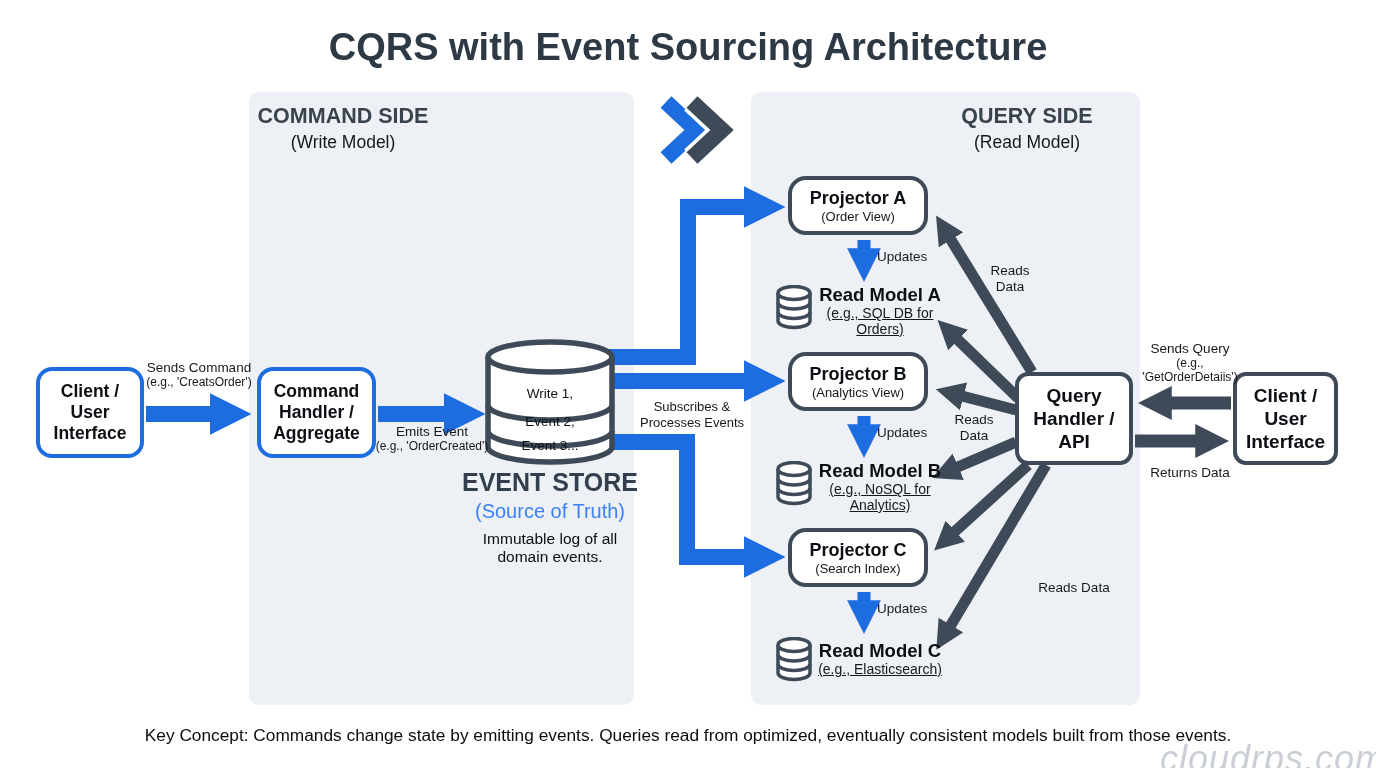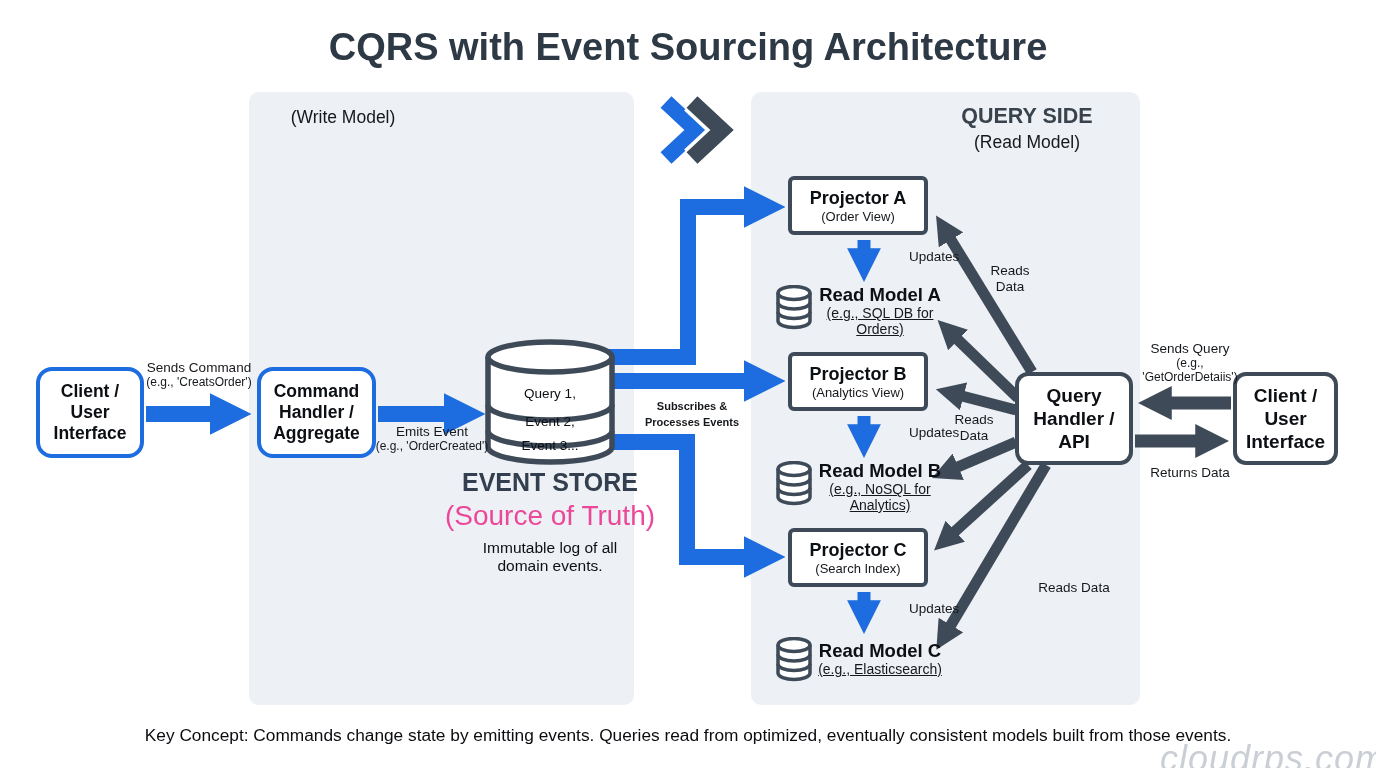--- a/index.html
+++ b/index.html
@@ -17,42 +17,42 @@
   #qry-head{left:935px;top:104px;width:184px;}
   svg.layer{position:absolute;left:0;top:0;width:1376px;height:768px;pointer-events:none;}
   .node{position:absolute;background:#fff;display:flex;flex-direction:column;align-items:center;
         justify-content:center;text-align:center;}
   .blue-node{border:4px solid #1d6ce0;border-radius:16px;font-weight:bold;font-size:17.5px;line-height:21px;color:#0c0f13;}
   .dark-node{border:4px solid #3e4a57;border-radius:13px;}
   #box-client-left{left:36px;top:367px;width:100px;height:83px;}
   #box-cmd-handler{left:257px;top:367px;width:111px;height:83px;}
   #box-query-handler{left:1015px;top:372px;width:110px;height:85px;font-weight:bold;font-size:19px;line-height:23px;color:#0c0f13;}
   #box-client-right{left:1233px;top:372px;width:97px;height:85px;font-weight:bold;font-size:19px;line-height:23px;color:#0c0f13;}
-  .projector{left:788px;width:132px;height:51px;border:4px solid #3e4a57;border-radius:6px;}
+  .projector{left:788px;width:132px;height:51px;border:4px solid #3e4a57;border-radius:18px;}
   .projector .p1{font-weight:bold;font-size:18px;color:#0c0f13;}
   .projector .p2{font-size:13px;color:#15181c;}
   #proj-a{top:176px;} #proj-b{top:352px;} #proj-c{top:528px;}
   .lbl{position:absolute;text-align:center;color:#15181c;}
   .lbl .l1{font-size:13.5px;} .lbl .l2{font-size:12px;}
   #lbl-sends-command{left:137px;top:360px;width:124px;}
   #lbl-emits-event{left:368px;top:424px;width:128px;}
-  #lbl-subscribes{left:626px;top:399px;width:132px;font-size:11px;line-height:15.5px;font-weight:bold;}
+  #lbl-subscribes{left:626px;top:399px;width:132px;font-size:13px;line-height:15.5px;}
   #lbl-sends-query{left:1128px;top:341px;width:124px;}
   #lbl-returns-data{left:1128px;top:465px;width:124px;font-size:13.5px;}
-  .updates{position:absolute;font-size:13.5px;color:#15181c;margin-left:32px;}
+  .updates{position:absolute;font-size:13.5px;color:#15181c;}
   #upd-a{left:877px;top:249px;} #upd-b{left:877px;top:425px;} #upd-c{left:877px;top:601px;}
   .reads{position:absolute;font-size:13.5px;line-height:15.5px;text-align:center;color:#15181c;}
   #reads-top{left:980px;top:263px;width:60px;}
   #reads-mid{left:944px;top:412px;width:60px;}
   #reads-bot{left:988px;top:580px;width:76px;margin-left:48px;}
   .evrow{position:absolute;left:488px;width:124px;text-align:center;font-size:13.5px;color:#0c0f13;}
   #ev1{top:386px;} #ev2{top:414px;} #ev3{top:438px;}
   #es-caption{left:438px;top:468px;width:224px;text-align:center;}
   #es-caption .t1{font-size:25px;font-weight:bold;color:#333f4e;}
-  #es-caption .t2{font-size:28px;margin-top:3px;color:#ec4899;}
+  #es-caption .t2{font-size:20px;margin-top:3px;color:#3b82f6;}
   #es-caption .t3{font-size:15.5px;margin-top:7px;line-height:18px;color:#0c0f13;}
   .readmodel-text{position:absolute;left:816px;width:128px;text-align:center;}
   .readmodel-text .rm1{font-size:18.5px;font-weight:bold;color:#0c0f13;}
   .readmodel-text .rm2{font-size:14px;line-height:15.5px;color:#15181c;text-decoration:underline;}
   #rm-a{top:284px;} #rm-b{top:460px;} #rm-c{top:640px;}
   .rm-icon{position:absolute;left:774px;width:40px;height:46px;}
   #rmi-a{top:285px;} #rmi-b{top:461px;} #rmi-c{top:637px;}
   #footer{left:0;top:725px;width:1376px;text-align:center;font-size:17.3px;color:#0a0c0f;}
   #watermark{left:1160px;top:738px;width:216px;font-size:36px;color:rgba(170,178,187,0.62);letter-spacing:1px;font-style:italic;}
 </style>
@@ -60,20 +60,21 @@
 <body>
 
 <div id="canvas">
 
   <div class="abs panel" id="panel-command"></div>
   <div class="abs panel" id="panel-query"></div>
 
   <div class="abs" id="title">CQRS with Event Sourcing Architecture</div>
 
   <div class="abs panel-head" id="cmd-head">
+    <div class="h1">COMMAND SIDE</div>
     <div class="h2">(Write Model)</div>
   </div>
   <div class="abs panel-head" id="qry-head">
     <div class="h1">QUERY SIDE</div>
     <div class="h2">(Read Model)</div>
   </div>
 
   <svg class="layer" viewBox="0 0 1376 768">
     <defs>
       <marker id="mb" viewBox="0 0 10 10" refX="2" refY="5" markerWidth="2.6" markerHeight="2.6" orient="auto" markerUnits="strokeWidth">
@@ -110,21 +111,21 @@
     <line x1="1018" y1="398" x2="954" y2="336" stroke="#3e4a57" stroke-width="11" marker-end="url(#md)"></line>
     <line x1="1016" y1="410" x2="958" y2="395" stroke="#3e4a57" stroke-width="11" marker-end="url(#md)"></line>
     <line x1="1016" y1="442" x2="953" y2="469" stroke="#3e4a57" stroke-width="11" marker-end="url(#md)"></line>
     <line x1="1028" y1="465" x2="951" y2="535" stroke="#3e4a57" stroke-width="11" marker-end="url(#md)"></line>
     <line x1="1046" y1="465" x2="948" y2="630" stroke="#3e4a57" stroke-width="11" marker-end="url(#md)"></line>
 
     <line x1="1231" y1="403" x2="1165" y2="403" stroke="#3e4a57" stroke-width="13" marker-end="url(#md)"></line>
     <line x1="1135" y1="441" x2="1202" y2="441" stroke="#3e4a57" stroke-width="13" marker-end="url(#md)"></line>
   </svg>
 
-  <div class="evrow" id="ev1">Query 1,</div>
+  <div class="evrow" id="ev1">Write 1,</div>
   <div class="evrow" id="ev2">Event 2,</div>
   <div class="evrow" id="ev3">Event 3...</div>
 
   <div class="abs" id="es-caption">
     <div class="t1">EVENT STORE</div>
     <div class="t2">(Source of Truth)</div>
     <div class="t3">
       <div>Immutable log of all</div>
       <div>domain events.</div>
     </div>

